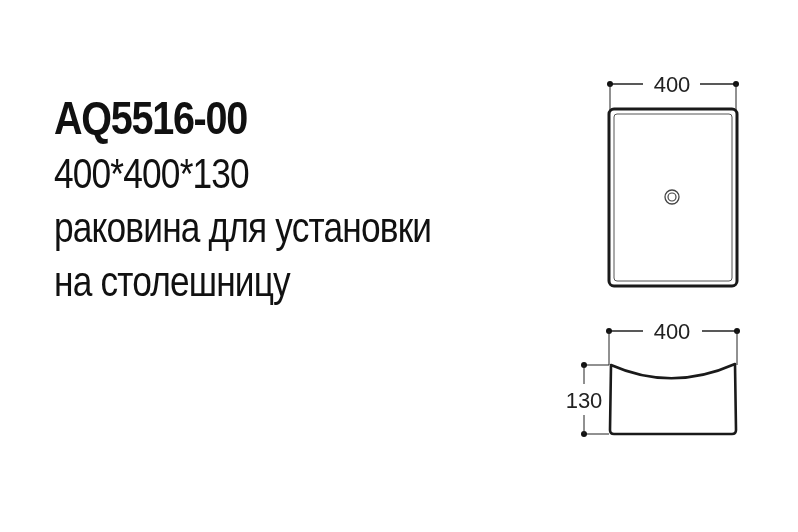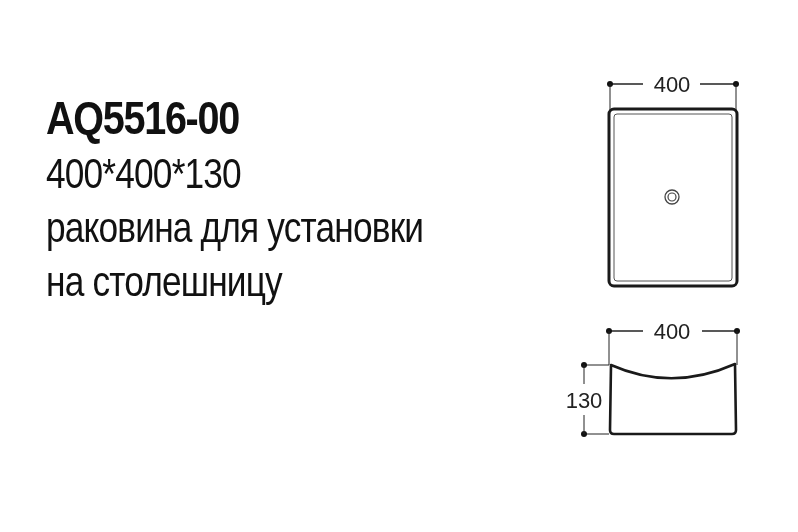--- a/index.html
+++ b/index.html
@@ -1,17 +1,17 @@
 <!DOCTYPE html>
 <html><head>
   <meta charset="utf-8">
   <style>
     html, body { margin: 0; padding: 0; background: #ffffff; }
     body { width: 798px; height: 532px; position: relative; overflow: hidden; font-family: "Liberation Sans", sans-serif; color: #111; }
-    .text-block { position: absolute; left: 46px; top: 92px; }
+    .text-block { position: absolute; left: 54px; top: 92px; }
     .model { font-family: "Liberation Sans", sans-serif; font-weight: bold; font-size: 46px; line-height: 52px; letter-spacing: -1.5px; margin: 0; transform: scaleX(0.86); transform-origin: left; white-space: nowrap; }
     .line { font-family: "Liberation Sans", sans-serif; font-size: 43px; line-height: 54px; margin: 0; letter-spacing: -1px; transform: scaleX(0.82); transform-origin: left; white-space: nowrap; }
     .dims { margin-top: 2px; }
     svg.drawing { position: absolute; left: 0; top: 0; }
     .dim-text { font-family: "Liberation Sans", sans-serif; font-size: 22px; fill: #222; }
   </style>
 </head>
 <body>
 
 <div class="text-block">

